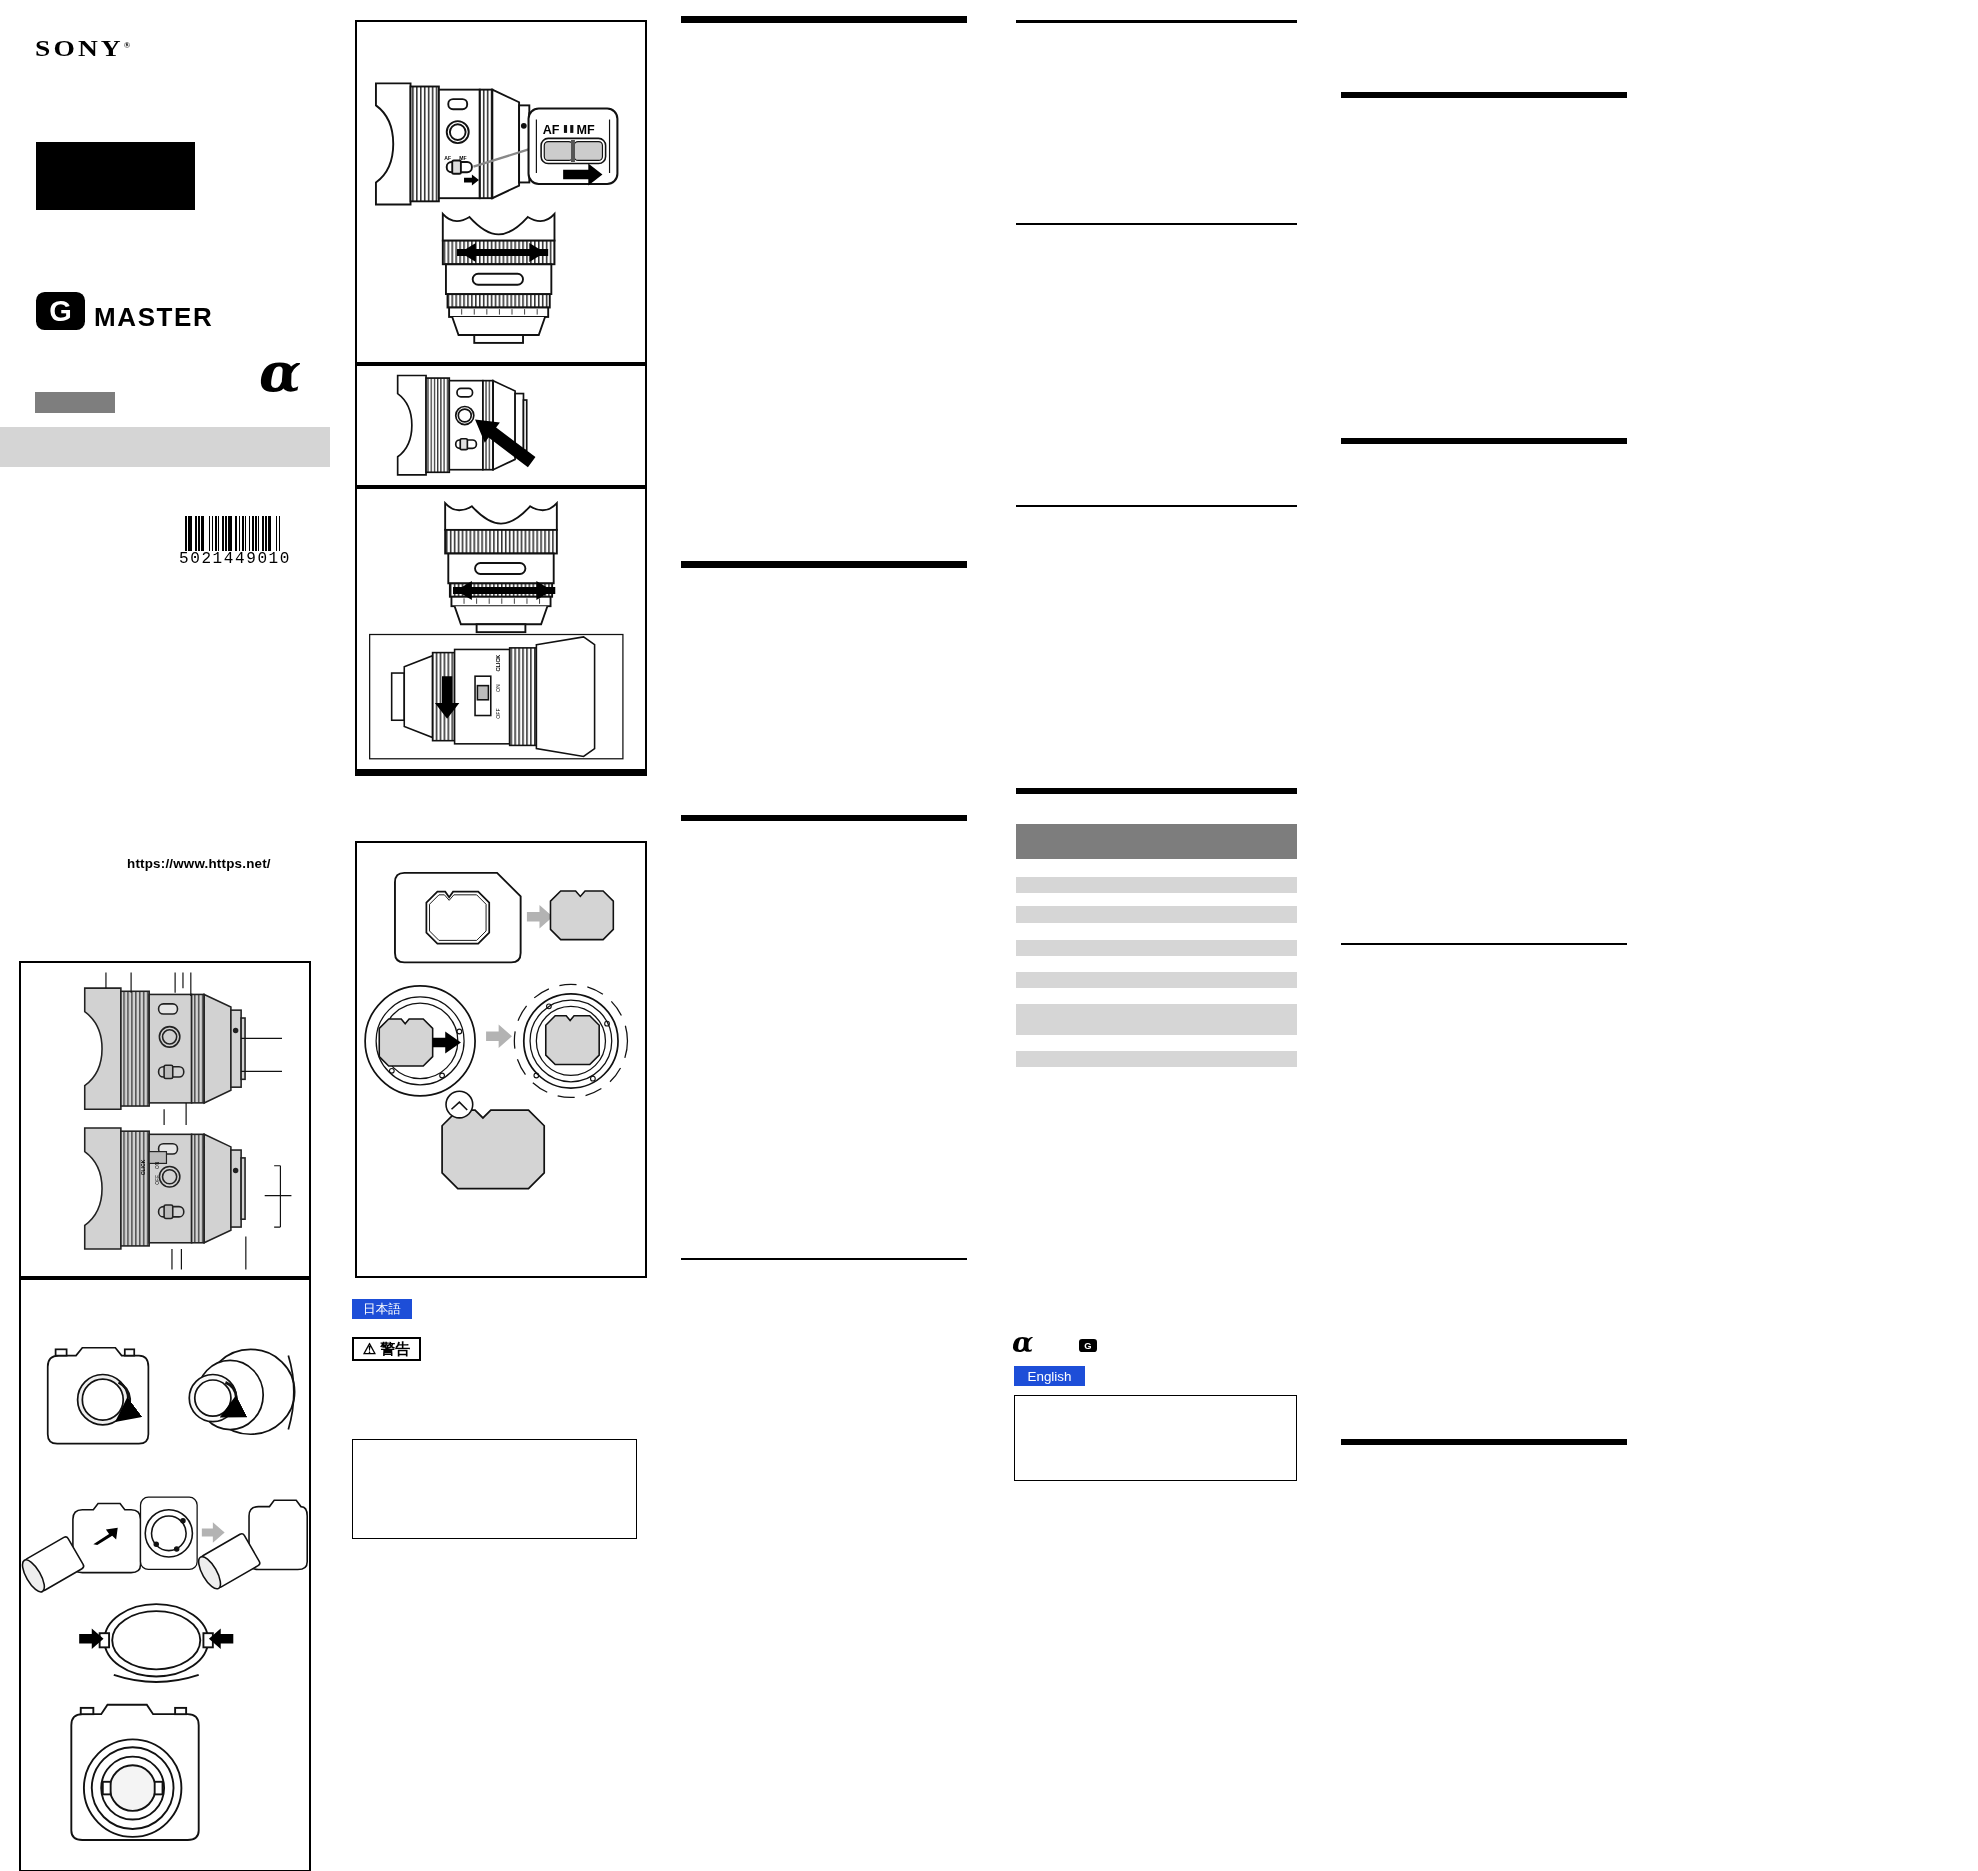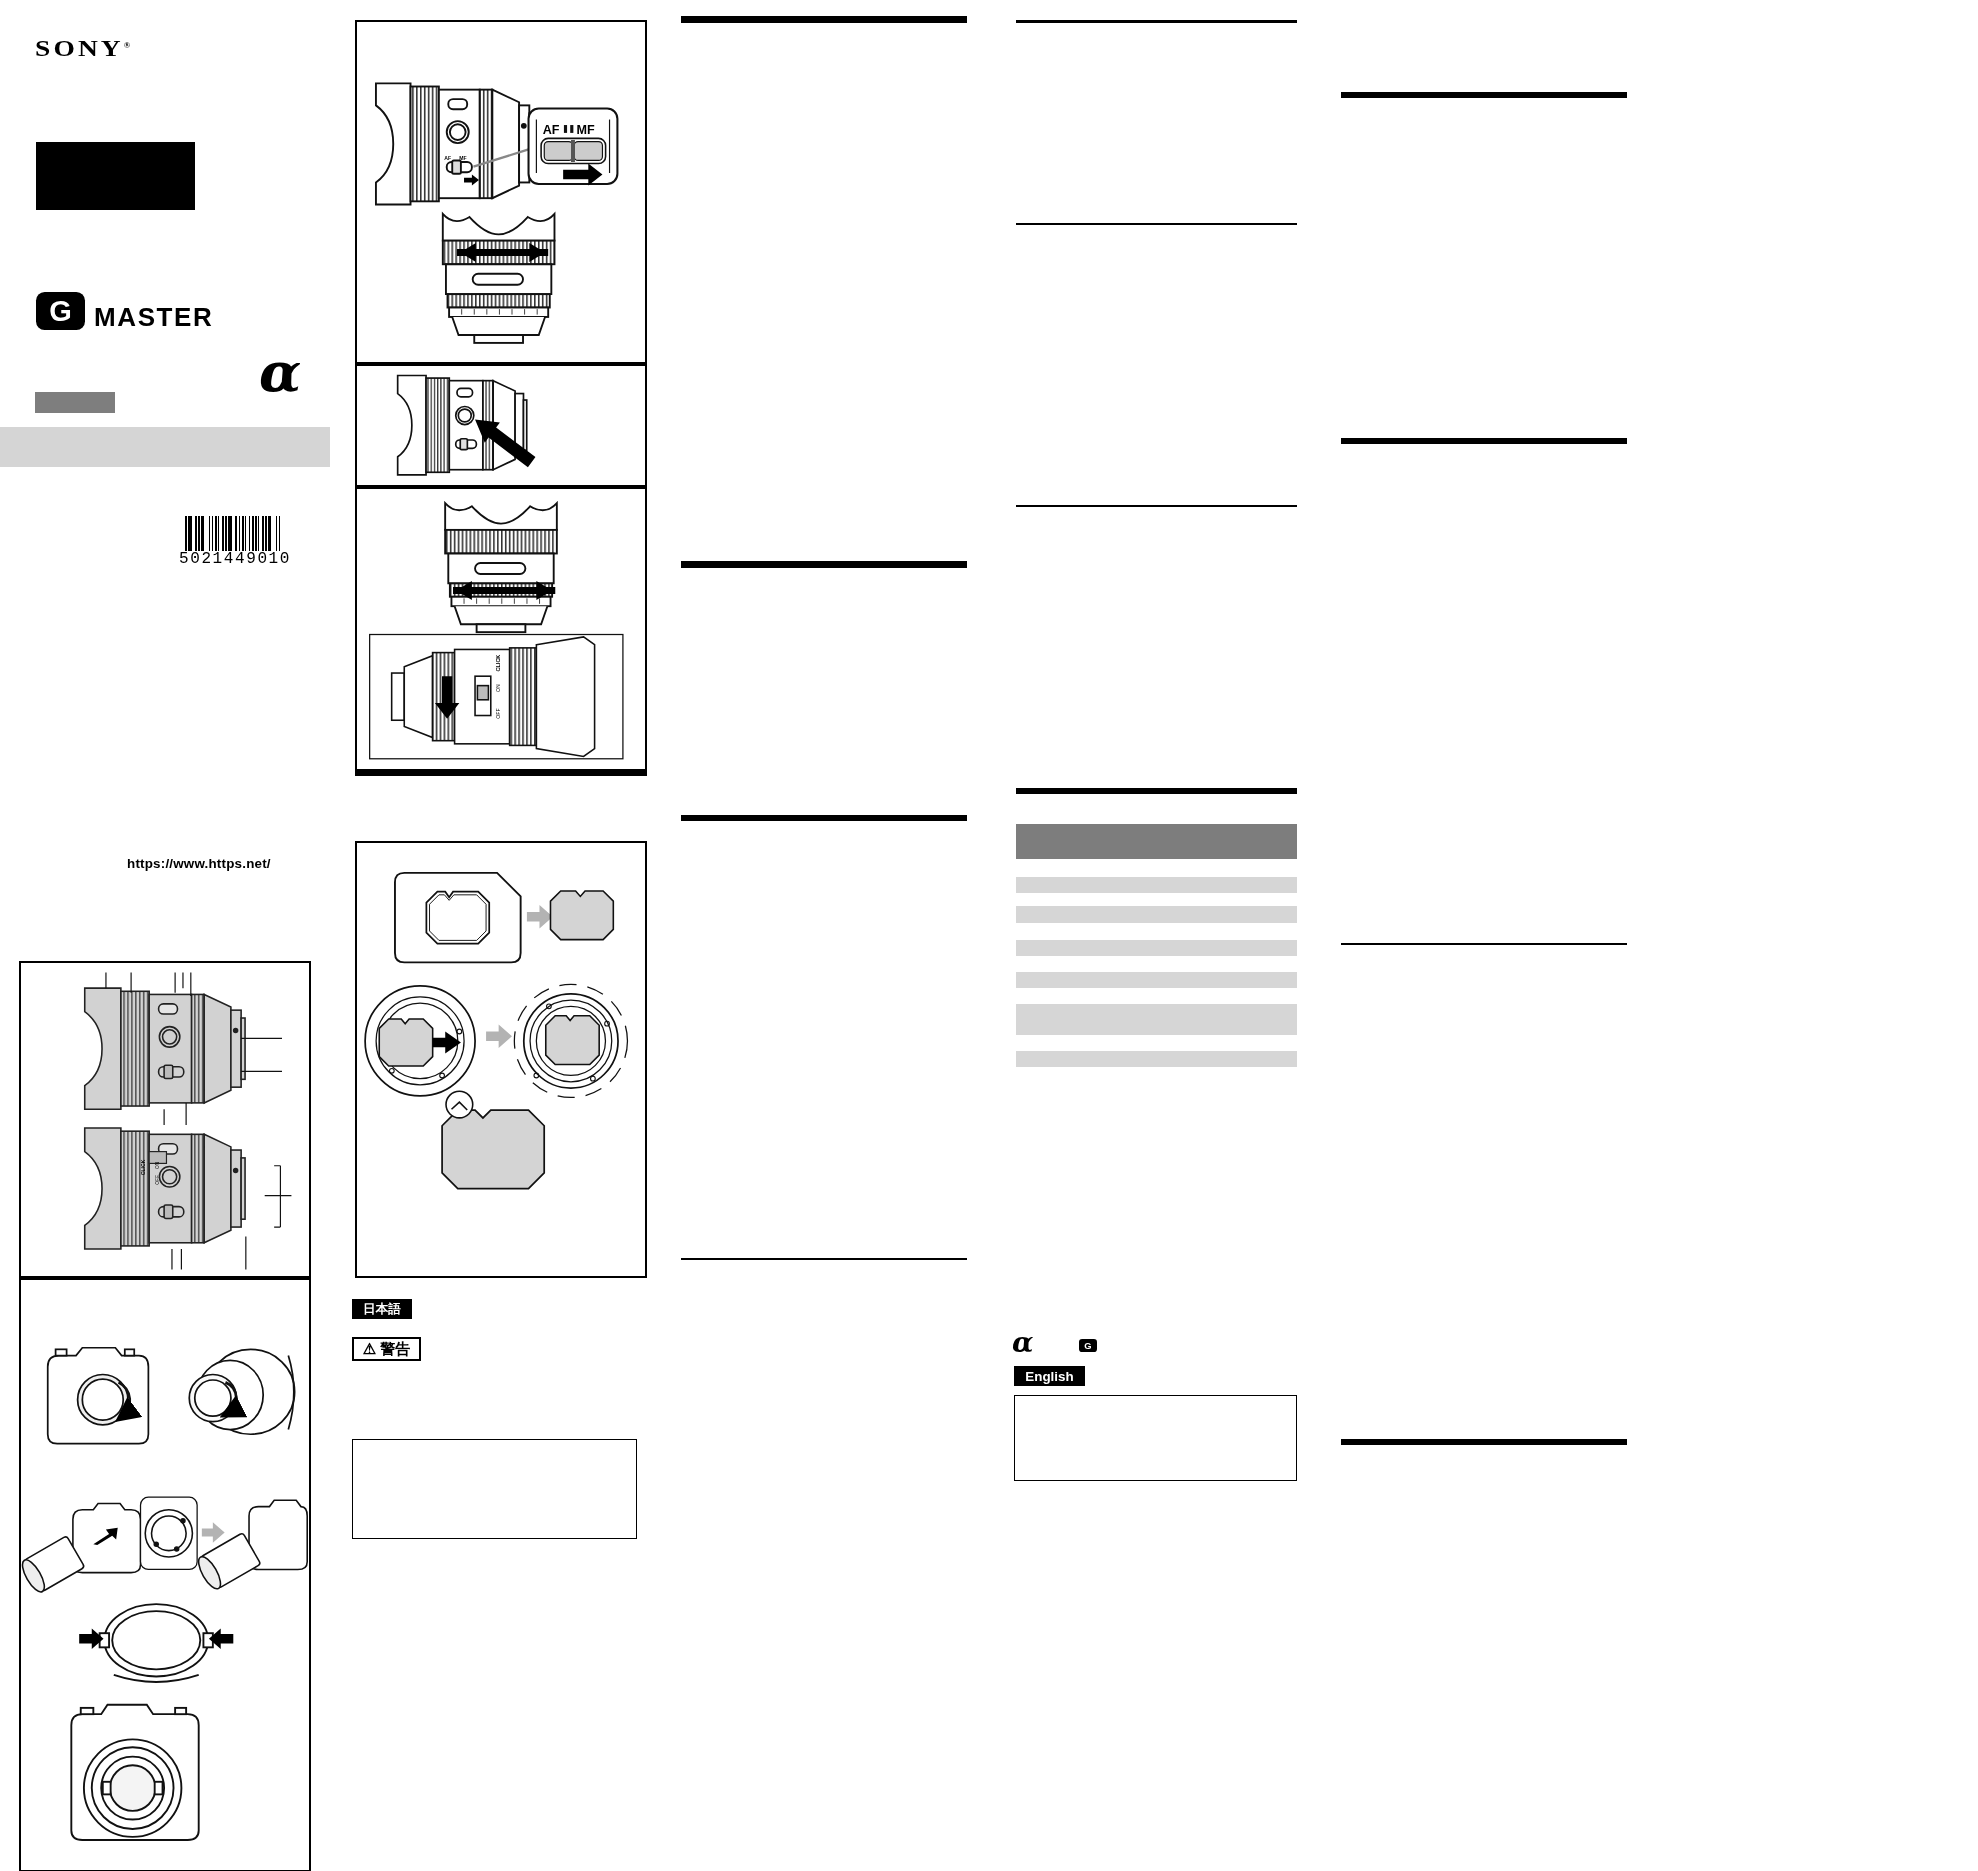--- a/index.html
+++ b/index.html
@@ -16,21 +16,21 @@
 .blackbanner{background:#000}
 .gbadge{background:#000;color:#fff;border-radius:8.6px;display:flex;align-items:center;justify-content:center;font-weight:700}
 .gbadge-lg{width:49px;height:38px;font-size:29px}
 .gbadge-sm{border-radius:3.1px;font-size:9.4px}
 .master{font-weight:700;font-size:26px;letter-spacing:1.6px}
 .alpha-big{font-family:"DejaVu Serif",serif;font-style:italic;font-weight:700;font-size:55px;line-height:1}
 .alpha-sm{font-family:"DejaVu Serif",serif;font-style:italic;font-weight:700;font-size:28px;line-height:1}
 .barcode{background:repeating-linear-gradient(90deg,#000 0 1.6px,#fff 1.6px 3.1px,#000 3.1px 5.5px,#fff 5.5px 6.3px,#000 6.3px 7px,#fff 7px 10.2px,#000 10.2px 11.8px,#fff 11.8px 13.4px)}
 .barcode-digits{font-family:"Liberation Mono",monospace;font-size:16px;letter-spacing:1.6px;text-align:center}
 .url{font-weight:700;font-size:13.4px;letter-spacing:0.2px}
-.langtag{background:#000000;color:#fff;font-weight:700;display:flex;align-items:center;justify-content:center}
+.langtag{background:#1d4ed8;color:#fff;font-weight:400;display:flex;align-items:center;justify-content:center}
 .warnbox{border:2.4px solid #000;background:#fff;display:flex;align-items:center;justify-content:center;gap:3.9px;font-weight:700}
 .notebox{border:1.6px solid #000;background:#fff}
 svg{display:block}
 svg text{font-family:"Liberation Sans",sans-serif}
 </style>
 </head>
 <body>
 
 <div id="page">
 

